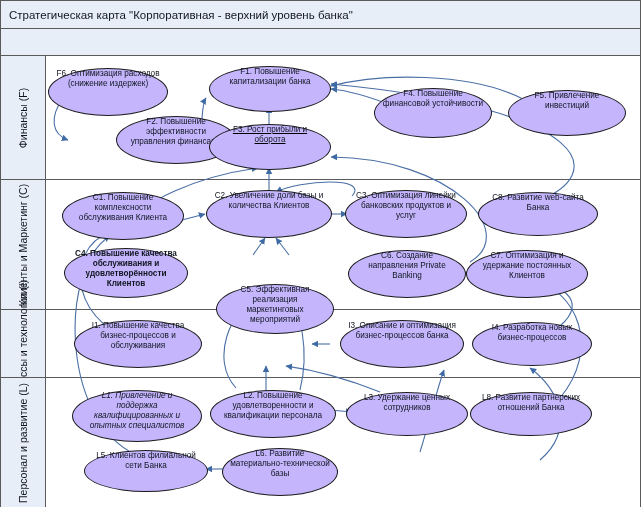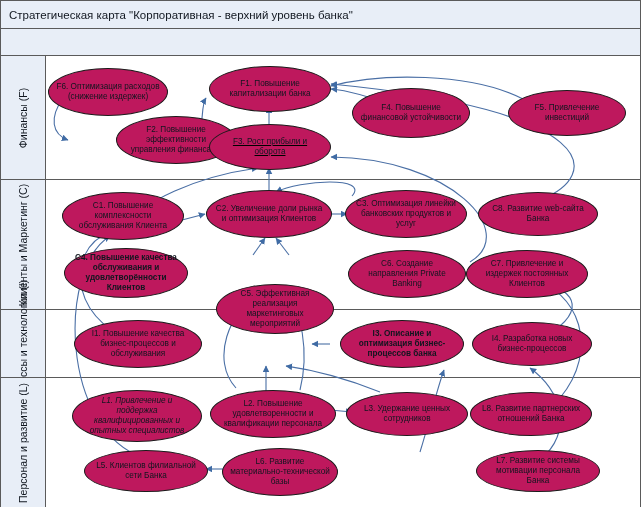--- a/index.html
+++ b/index.html
@@ -26,21 +26,21 @@
     white-space:nowrap;font-size:10.5px;color:#10161f;text-align:center;line-height:1.15;}
   .row-canvas{position:absolute;left:45px;top:0;right:0;height:100%;background:#fff;}
 
   
   svg.edges{position:absolute;left:0;top:0;width:642px;height:508px;pointer-events:none;}
   .edge{fill:none;stroke:#4a6fa5;stroke-width:1.1;}
   .ahead{fill:#3f6ba4;}
 
   
   .node{position:absolute;box-sizing:border-box;border:1.2px solid #1b1b1b;border-radius:50%;
-    background:#be185d;display:flex;align-items:center;justify-content:center;text-align:center;}
+    background:#c4b5fd;display:flex;justify-content:center;text-align:center;}
   .node span{display:block;font-size:8.2px;line-height:1.22;color:#10161f;padding:0 7px;}
 </style>
 </head>
 <body>
 
 <div id="page">
 
   <div class="frame"></div>
 
   <div class="title-band">
@@ -157,56 +157,56 @@
   </div>
   <div class="node" style="left:116px;top:116px;width:120px;height:48px;">
     <span>F2. Повышение эффективности управления финансами</span>
   </div>
   <div class="node" style="left:209px;top:66px;width:122px;height:46px;">
     <span>F1. Повышение капитализации банка</span>
   </div>
   <div class="node" style="left:209px;top:124px;width:122px;height:46px;text-decoration:underline;">
     <span>F3. Рост прибыли и оборота</span>
   </div>
-  <div class="node" style="left:352px;top:88px;width:118px;height:50px;">
+  <div class="node" style="left:374px;top:88px;width:118px;height:50px;">
     <span>F4. Повышение финансовой устойчивости</span>
   </div>
   <div class="node" style="left:508px;top:90px;width:118px;height:46px;">
     <span>F5. Привлечение инвестиций</span>
   </div>
 
   <div class="node" style="left:62px;top:192px;width:122px;height:48px;">
     <span>C1. Повышение комплексности обслуживания Клиента</span>
   </div>
   <div class="node" style="left:206px;top:190px;width:126px;height:48px;">
-    <span>C2. Увеличение доли рынка и оптимизация Клиентов</span>
+    <span>C2. Увеличение доли базы и количества Клиентов</span>
   </div>
   <div class="node" style="left:345px;top:190px;width:122px;height:48px;">
     <span>C3. Оптимизация линейки банковских продуктов и услуг</span>
   </div>
   <div class="node" style="left:478px;top:192px;width:120px;height:44px;">
     <span>C8. Развитие web-сайта Банка</span>
   </div>
   <div class="node" style="left:64px;top:248px;width:124px;height:50px;font-weight:bold;">
     <span>C4. Повышение качества обслуживания и удовлетворённости Клиентов</span>
   </div>
   <div class="node" style="left:216px;top:248px;width:118px;height:50px;margin-top:36px;">
     <span>C5. Эффективная реализация маркетинговых мероприятий</span>
   </div>
   <div class="node" style="left:348px;top:250px;width:118px;height:48px;">
     <span>C6. Создание направления Private Banking</span>
   </div>
   <div class="node" style="left:466px;top:250px;width:122px;height:48px;">
-    <span>C7. Привлечение и издержек постоянных Клиентов</span>
+    <span>C7. Оптимизация и удержание постоянных Клиентов</span>
   </div>
 
   <div class="node" style="left:74px;top:320px;width:128px;height:48px;">
     <span>I1. Повышение качества бизнес-процессов и обслуживания</span>
   </div>
-  <div class="node" style="left:340px;top:320px;width:124px;height:48px;font-weight:bold;">
+  <div class="node" style="left:340px;top:320px;width:124px;height:48px;">
     <span>I3. Описание и оптимизация бизнес-процессов банка</span>
   </div>
   <div class="node" style="left:472px;top:322px;width:120px;height:44px;">
     <span>I4. Разработка новых бизнес-процессов</span>
   </div>
 
   <div class="node" style="left:72px;top:390px;width:130px;height:52px;font-style:italic;">
     <span>L1. Привлечение и поддержка квалифицированных и опытных специалистов</span>
   </div>
   <div class="node" style="left:210px;top:390px;width:126px;height:48px;">
@@ -217,17 +217,14 @@
   </div>
   <div class="node" style="left:470px;top:392px;width:122px;height:44px;">
     <span>L8. Развитие партнерских отношений Банка</span>
   </div>
   <div class="node" style="left:84px;top:450px;width:124px;height:42px;">
     <span>L5. Клиентов филиальной сети Банка</span>
   </div>
   <div class="node" style="left:222px;top:448px;width:116px;height:48px;">
     <span>L6. Развитие материально-технической базы</span>
   </div>
-  <div class="node" style="left:476px;top:450px;width:124px;height:42px;">
-    <span>L7. Развитие системы мотивации персонала Банка</span>
-  </div>
 
 </div>
 
 </body></html>

